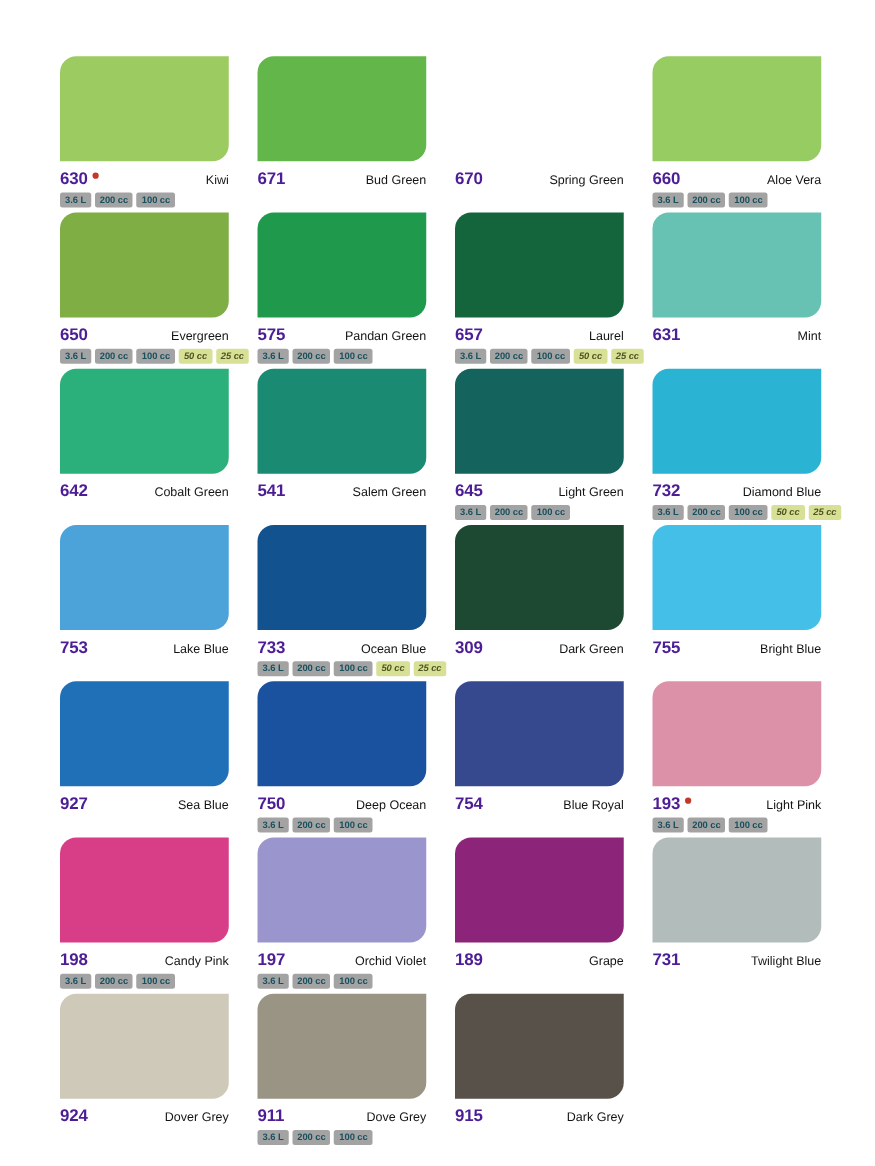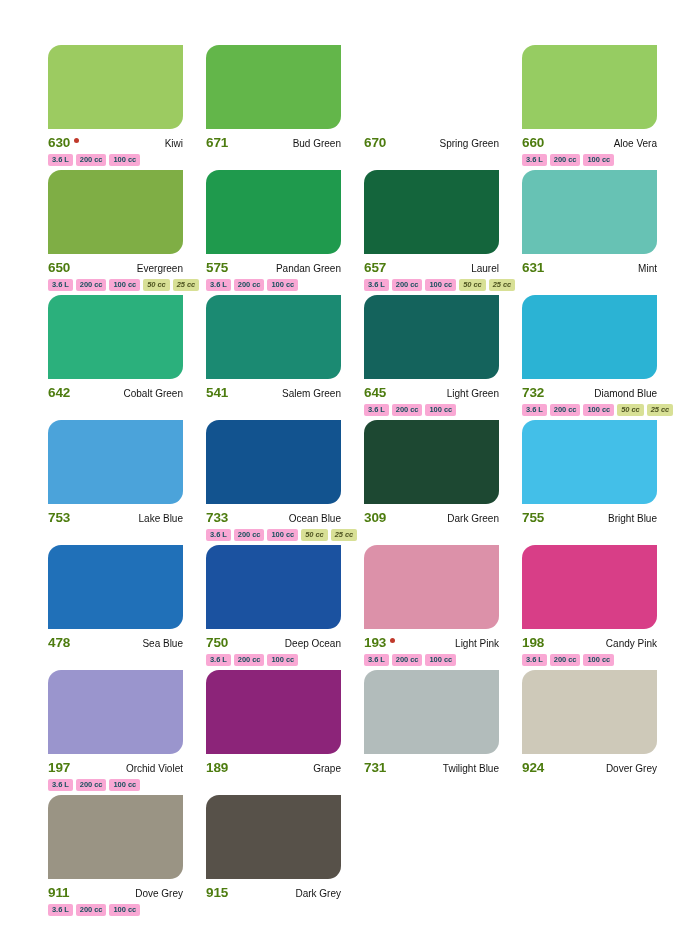--- a/index.html
+++ b/index.html
@@ -49,21 +49,21 @@
   .code-wrap {
     display: flex;
     align-items: center;
     gap: 4px;
     white-space: nowrap;
   }
 
   .code {
     font-size: 13.5px;
     font-weight: bold;
-    color: #4d7c0f;
+    color: #4c1d95;
     letter-spacing: -0.1px;
   }
 
   .marker-dot {
     width: 5px;
     height: 5px;
     border-radius: 50%;
     background: #c0392b;
     display: inline-block;
     position: relative;
@@ -88,21 +88,21 @@
     font-size: 7.5px;
     font-weight: bold;
     line-height: 12px;
     height: 12px;
     padding: 0 4px;
     border-radius: 2px;
     white-space: nowrap;
     letter-spacing: -0.05px;
   }
 
-  .size-badge.blue  { background: #f9a8d4; color: #18505e; }
+  .size-badge.blue  { background: #a3a3a3; color: #18505e; }
   .size-badge.green { background: #d8e096; color: #4e5420; font-style: italic; }
 </style>
 </head>
 <body>
 
 <div id="chart">
   <div class="swatch-grid">
       <div class="swatch-cell">
         <div class="chip" style="background: rgb(156, 203, 97);"></div>
         <div class="meta">
@@ -301,39 +301,49 @@
             <span class="code">755</span>
           </div>
           <span class="cname">Bright Blue</span>
         </div>
         <div class="sizes"></div>
       </div>
       <div class="swatch-cell">
         <div class="chip" style="background: rgb(32, 112, 184);"></div>
         <div class="meta">
           <div class="code-wrap">
-            <span class="code">478</span>
+            <span class="code">927</span>
           </div>
           <span class="cname">Sea Blue</span>
         </div>
         <div class="sizes"></div>
       </div>
       <div class="swatch-cell">
         <div class="chip" style="background: rgb(27, 82, 160);"></div>
         <div class="meta">
           <div class="code-wrap">
             <span class="code">750</span>
           </div>
           <span class="cname">Deep Ocean</span>
         </div>
         <div class="sizes">
           <span class="size-badge blue">3.6 L</span>
           <span class="size-badge blue">200 cc</span>
           <span class="size-badge blue">100 cc</span>
         </div>
+      </div>
+      <div class="swatch-cell">
+        <div class="chip" style="background: rgb(54, 73, 143);"></div>
+        <div class="meta">
+          <div class="code-wrap">
+            <span class="code">754</span>
+          </div>
+          <span class="cname">Blue Royal</span>
+        </div>
+        <div class="sizes"></div>
       </div>
       <div class="swatch-cell">
         <div class="chip" style="background: rgb(220, 145, 169);"></div>
         <div class="meta">
           <div class="code-wrap">
             <span class="code">193</span>
             <span class="marker-dot" style="background: rgb(192, 57, 43);"></span>
           </div>
           <span class="cname">Light Pink</span>
         </div>

